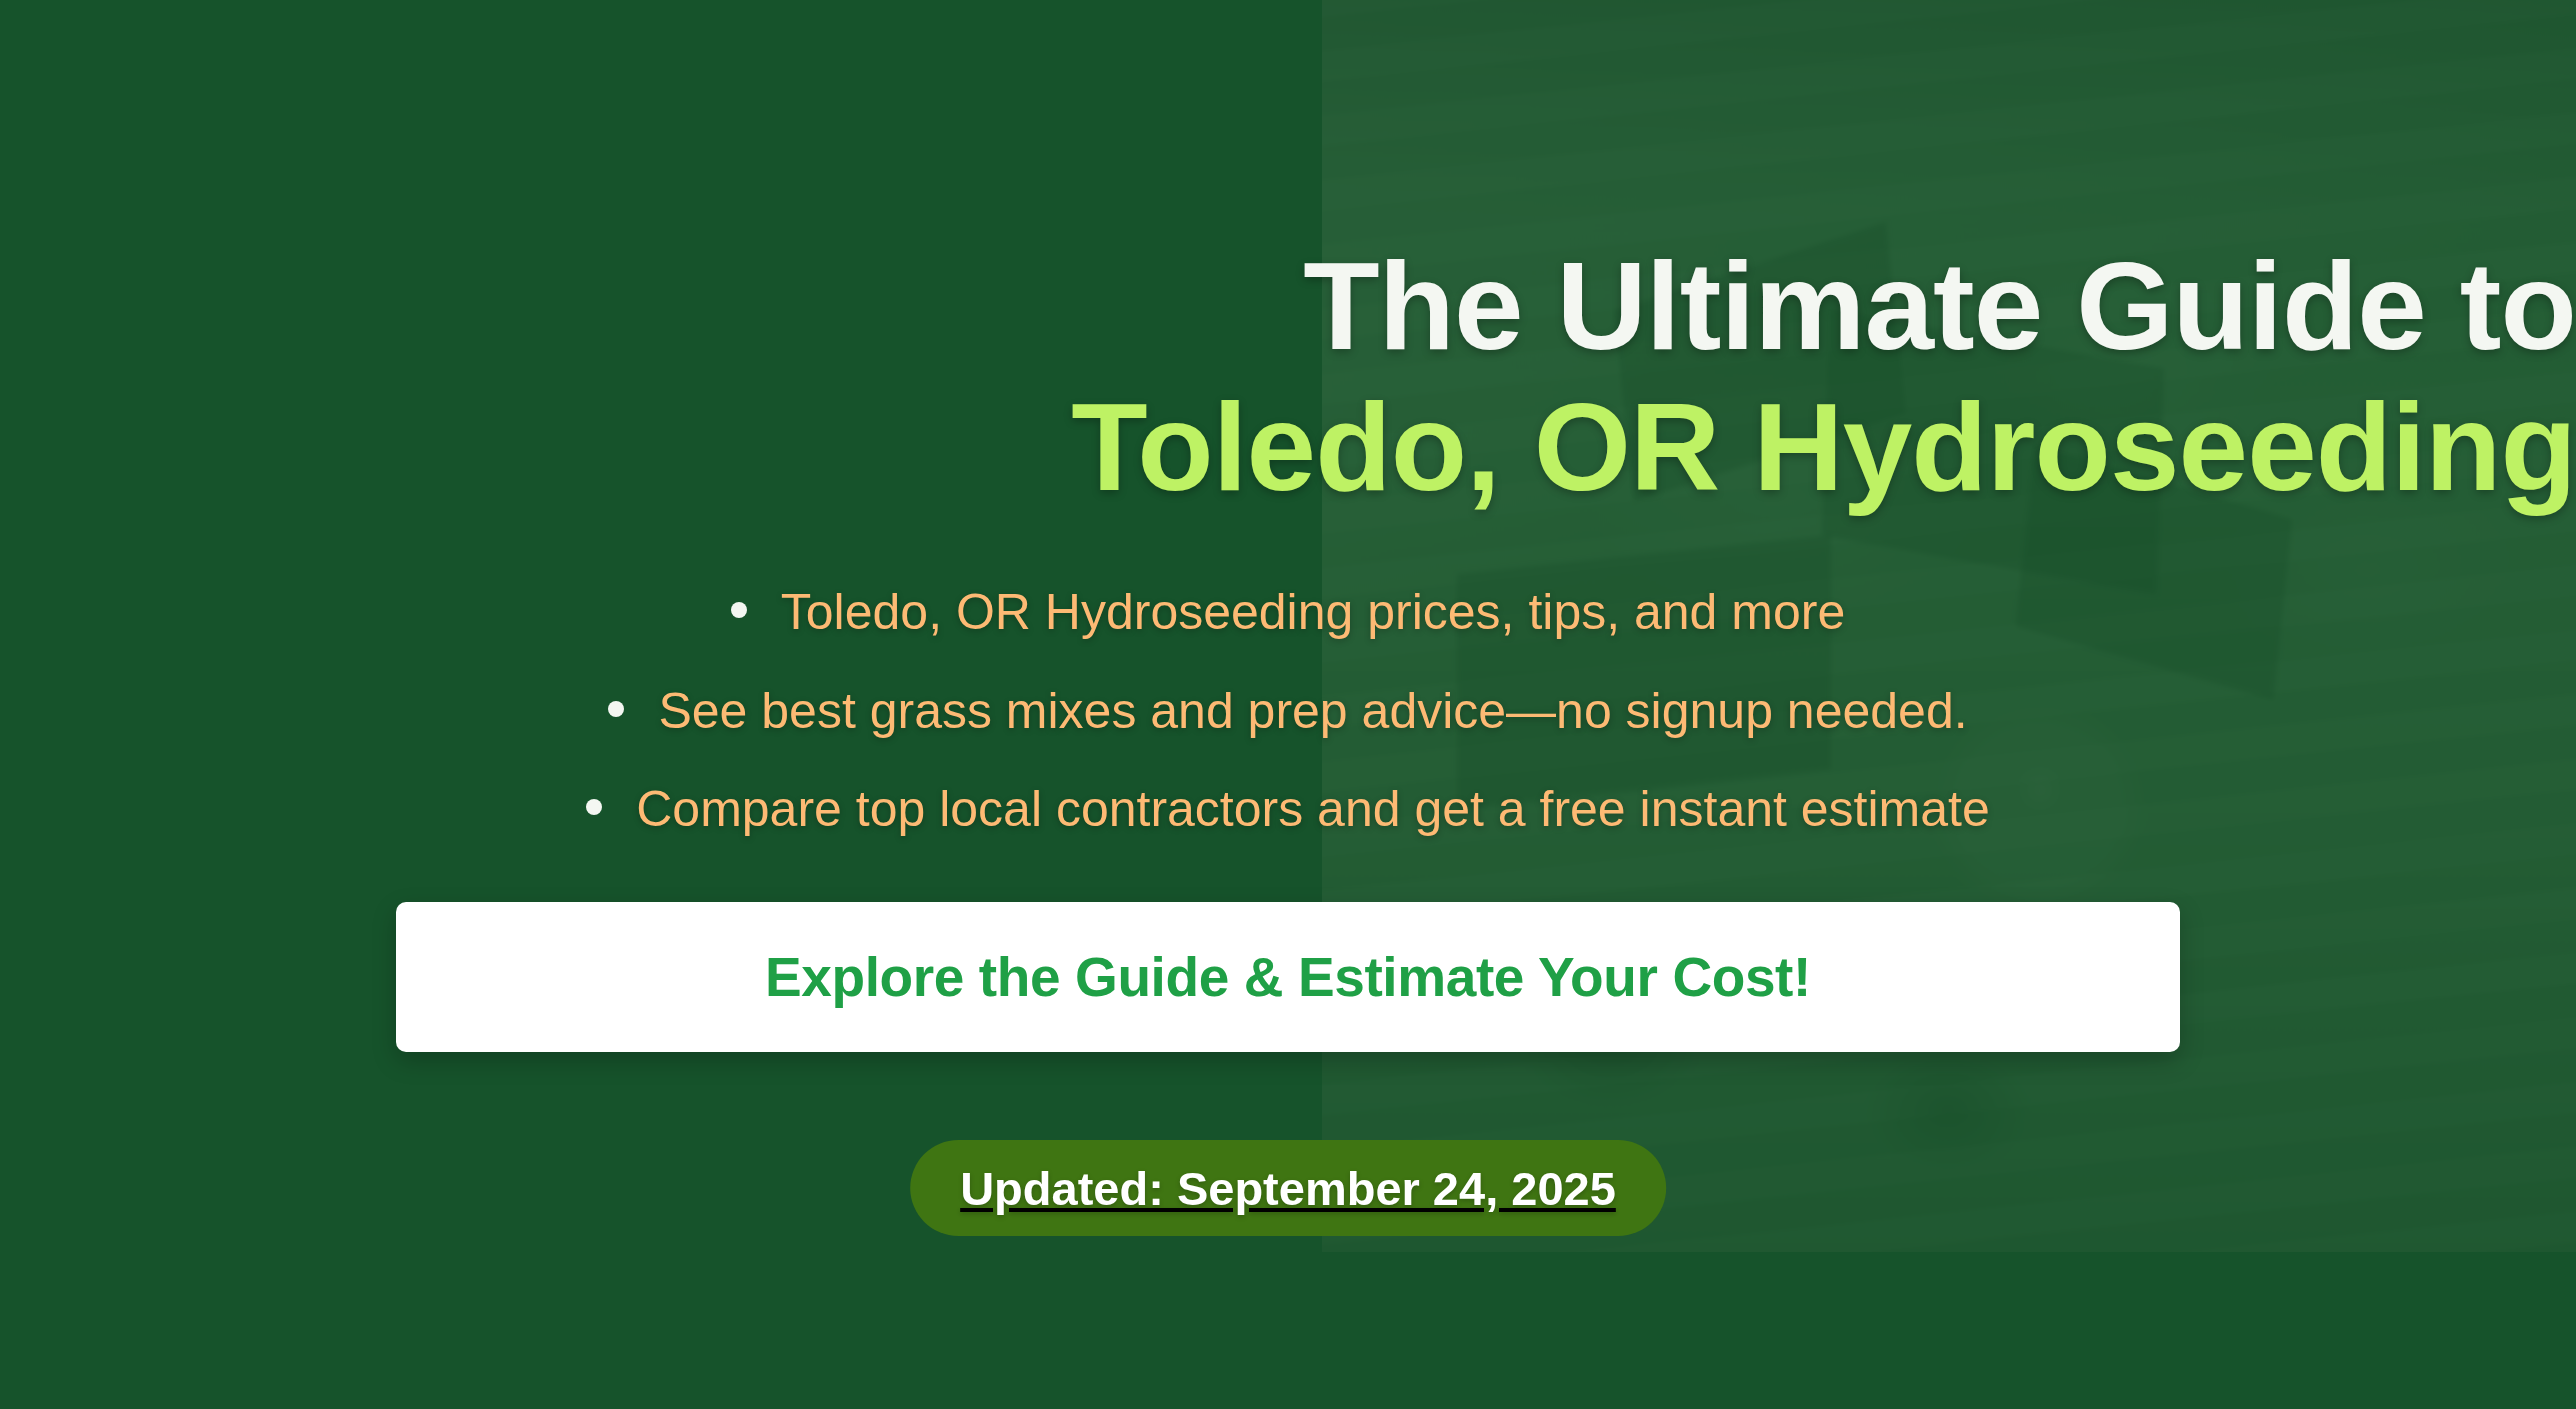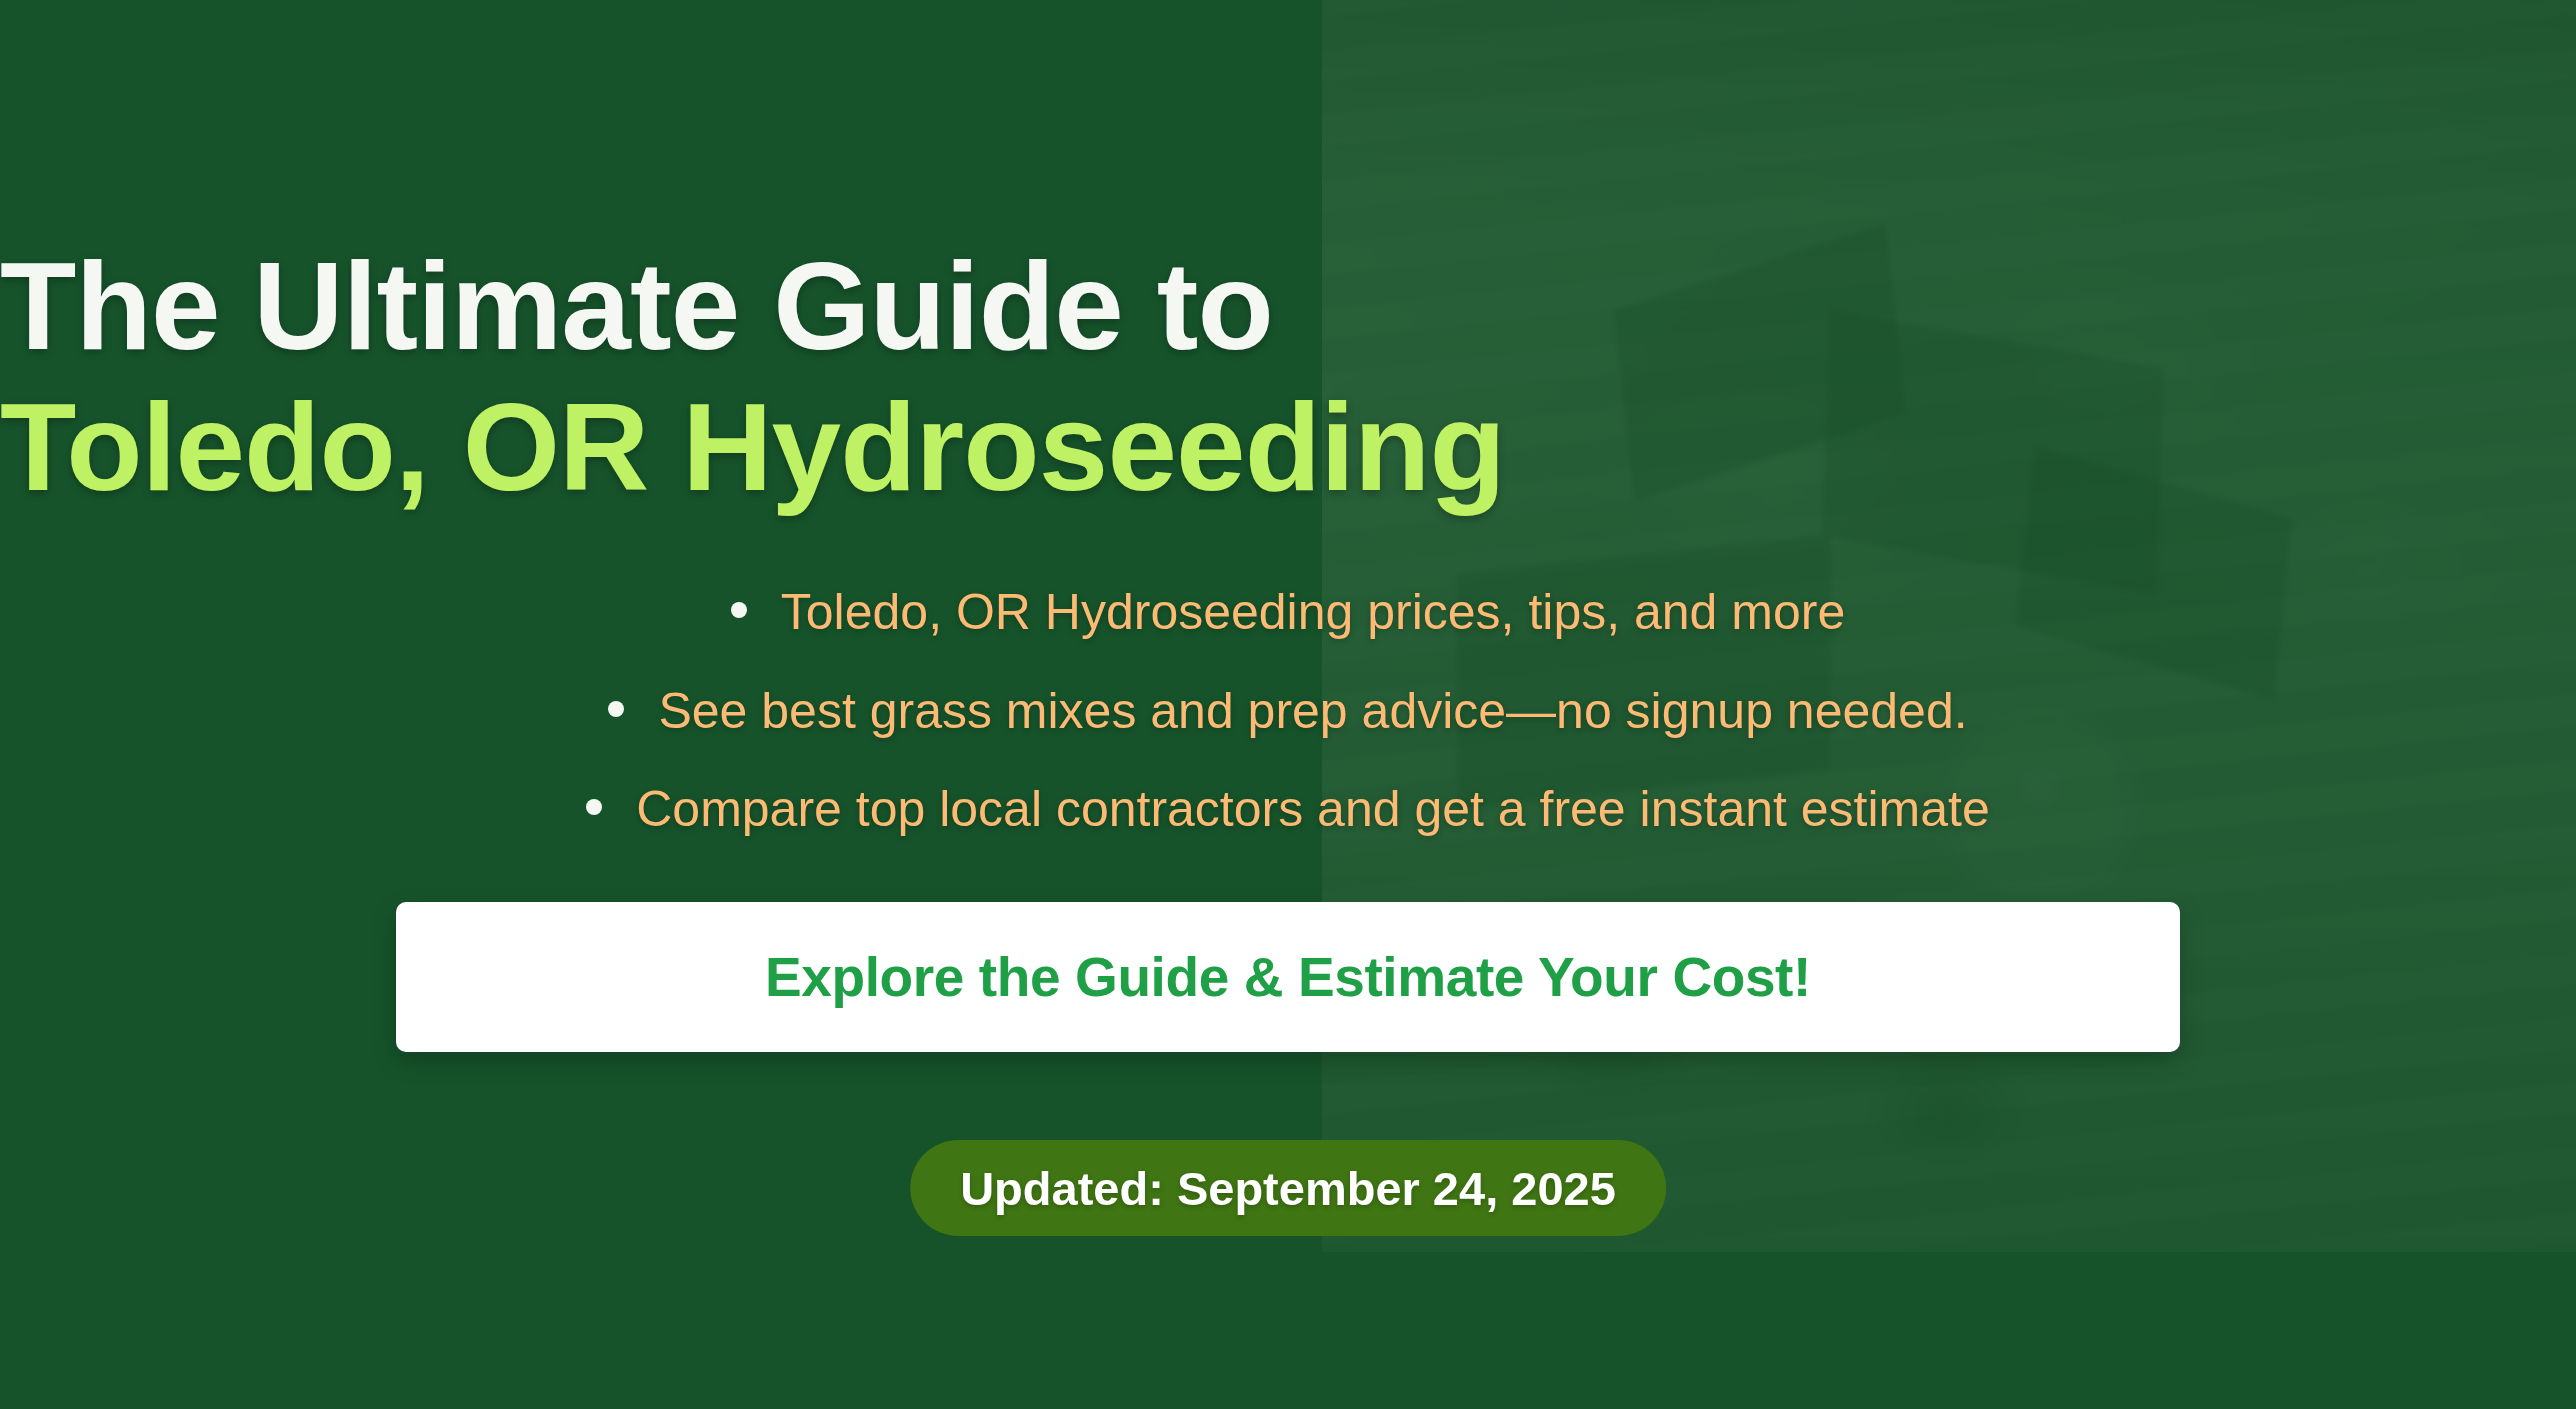--- a/index.html
+++ b/index.html
@@ -97,21 +97,21 @@
     position: absolute;
     inset: 0;
     z-index: 5;
   }
 
   .title {
     position: absolute;
     left: 0;
     right: 0;
     top: 159px;
-    text-align: left;
+    text-align: right;
     font-size: 125px;
     line-height: 1.0;
     font-weight: bold;
     letter-spacing: -0.9px;
     color: #F4F7F2;
     text-shadow: 0 2.7px 9px rgba(0,0,0,.28);
   }
   .title .line2 {
     display: block;
     margin-top: 16px;
@@ -179,20 +179,21 @@
     left: 50%;
     transform: translateX(-50%);
     top: 1140px;
     height: 96px;
     padding: 0 50px;
     background: #3F7512;
     border-radius: 48px;
     display: flex;
     align-items: center;
     justify-content: center;
+    text-decoration: underline;
   }
   .updated-label {
     font-size: 47px;
     font-weight: bold;
     color: #FFFFFF;
     white-space: nowrap;
     text-shadow: 0 1.8px 5.4px rgba(0,0,0,.22);
   }
 </style>
 </head>

